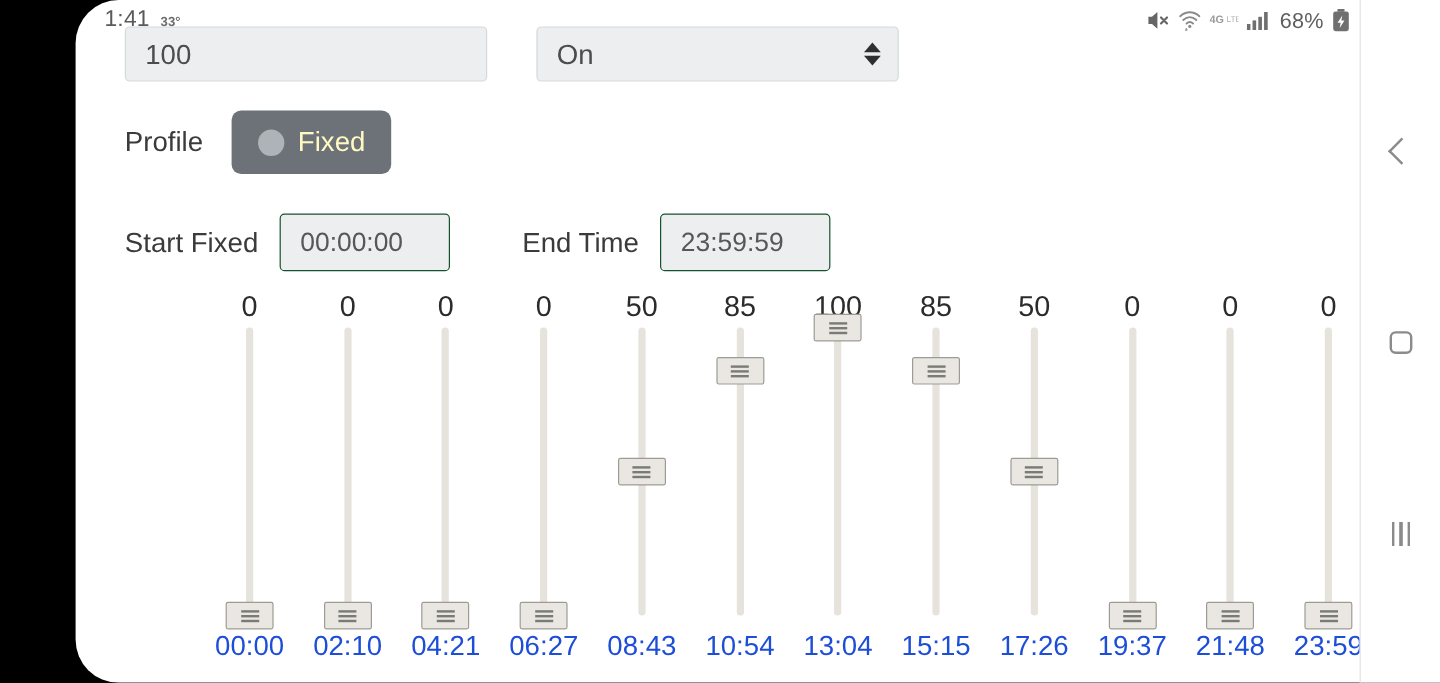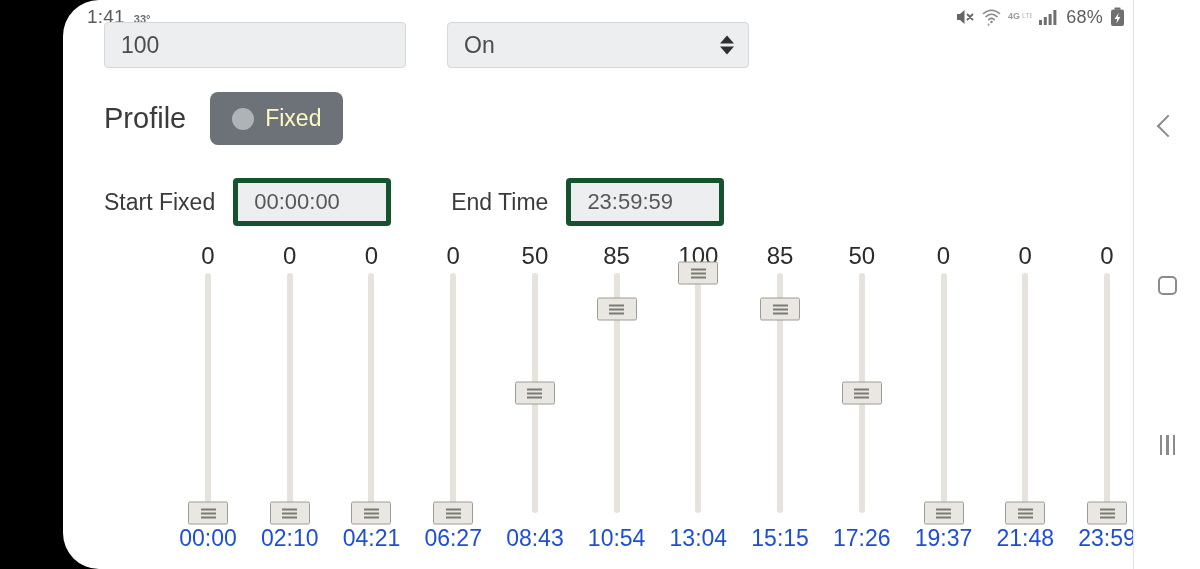--- a/index.html
+++ b/index.html
@@ -87,21 +87,21 @@
     border-right: 7px solid transparent;
   }
   .spin-up { border-bottom: 8px solid #2f2f2f; }
   .spin-dn { border-top: 8px solid #2f2f2f; }
 
   
   .profile-row {
     position: absolute; left: 41px; top: 92px;
     display: flex; align-items: center; gap: 24px;
   }
-  .profile-label { font-size: 29px; color: #3b3b3b; }
+  .profile-label { font-size: 23px; color: #3b3b3b; }
   .segment {
     background: #6c7278;
     border-radius: 8px;
     height: 53px;
     display: flex; align-items: center;
     padding: 0 22px; gap: 37px;
   }
   .radio-opt {
     display: flex; align-items: center; gap: 11px;
     cursor: pointer;
@@ -122,23 +122,23 @@
   .radio-label { font-size: 23px; color: #fef9c3; white-space: nowrap; }
 
   
   .time-row {
     position: absolute; left: 41px; top: 178px;
     display: flex; align-items: center; gap: 18px;
   }
   .time-label { font-size: 23px; color: #3b3b3b; white-space: nowrap; }
   .time-field {
     background: #eceef0;
-    border: 5px solid #14532d;
+    border: 1px solid #14532d;
     border-radius: 4px;
-    width: 158px; height: 48px;
+    width: 142px; height: 48px;
     display: flex; align-items: center;
     padding: 0 16px;
   }
   .time-value { font-size: 22px; color: #575757; }
   .time-gap { width: 24px; }
 
   
   .sliders {
     position: absolute;
     left: 0; top: 240px; width: 1070px; height: 320px;

